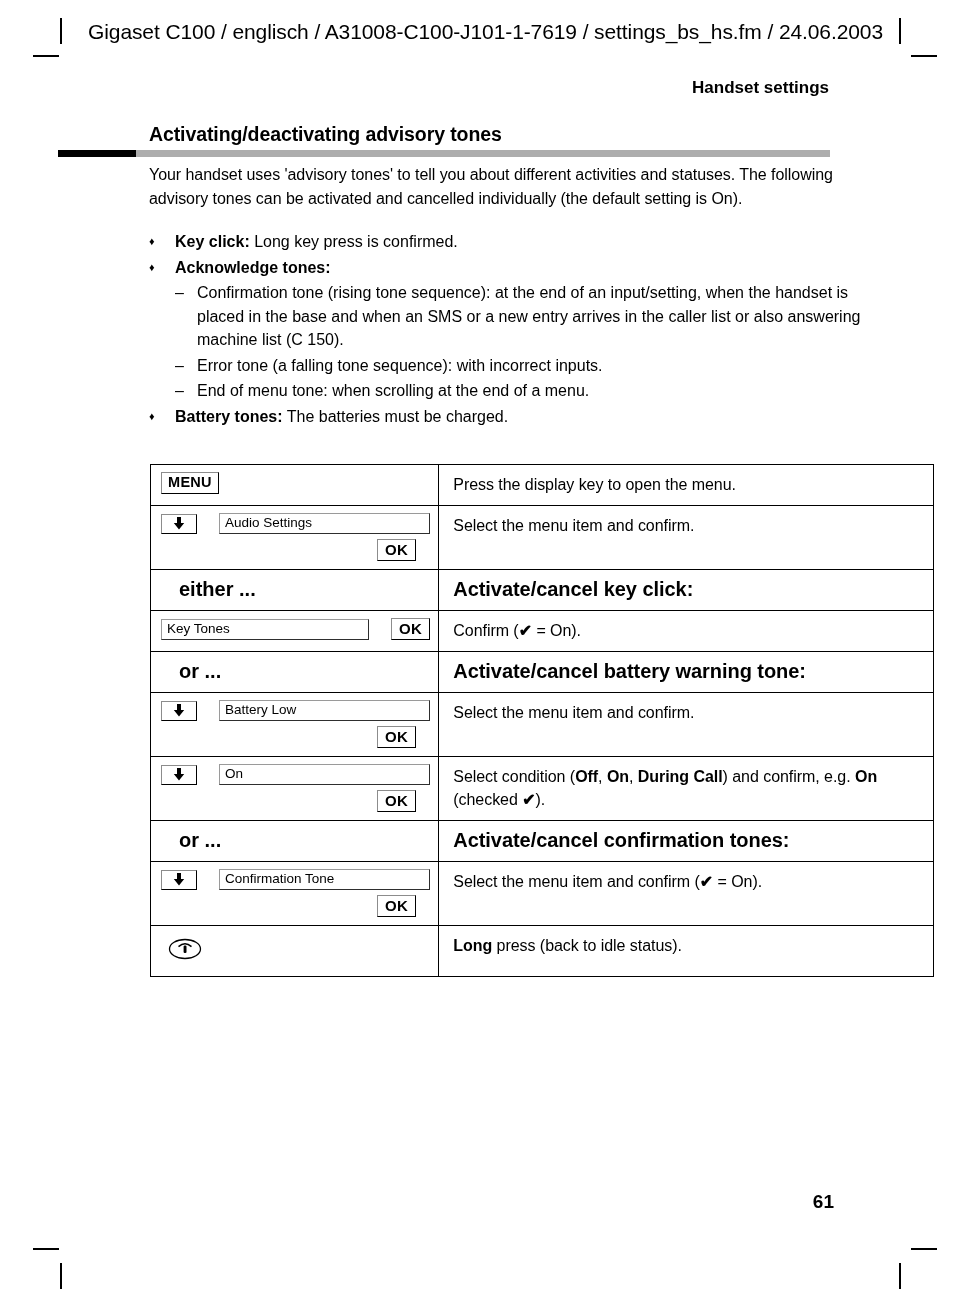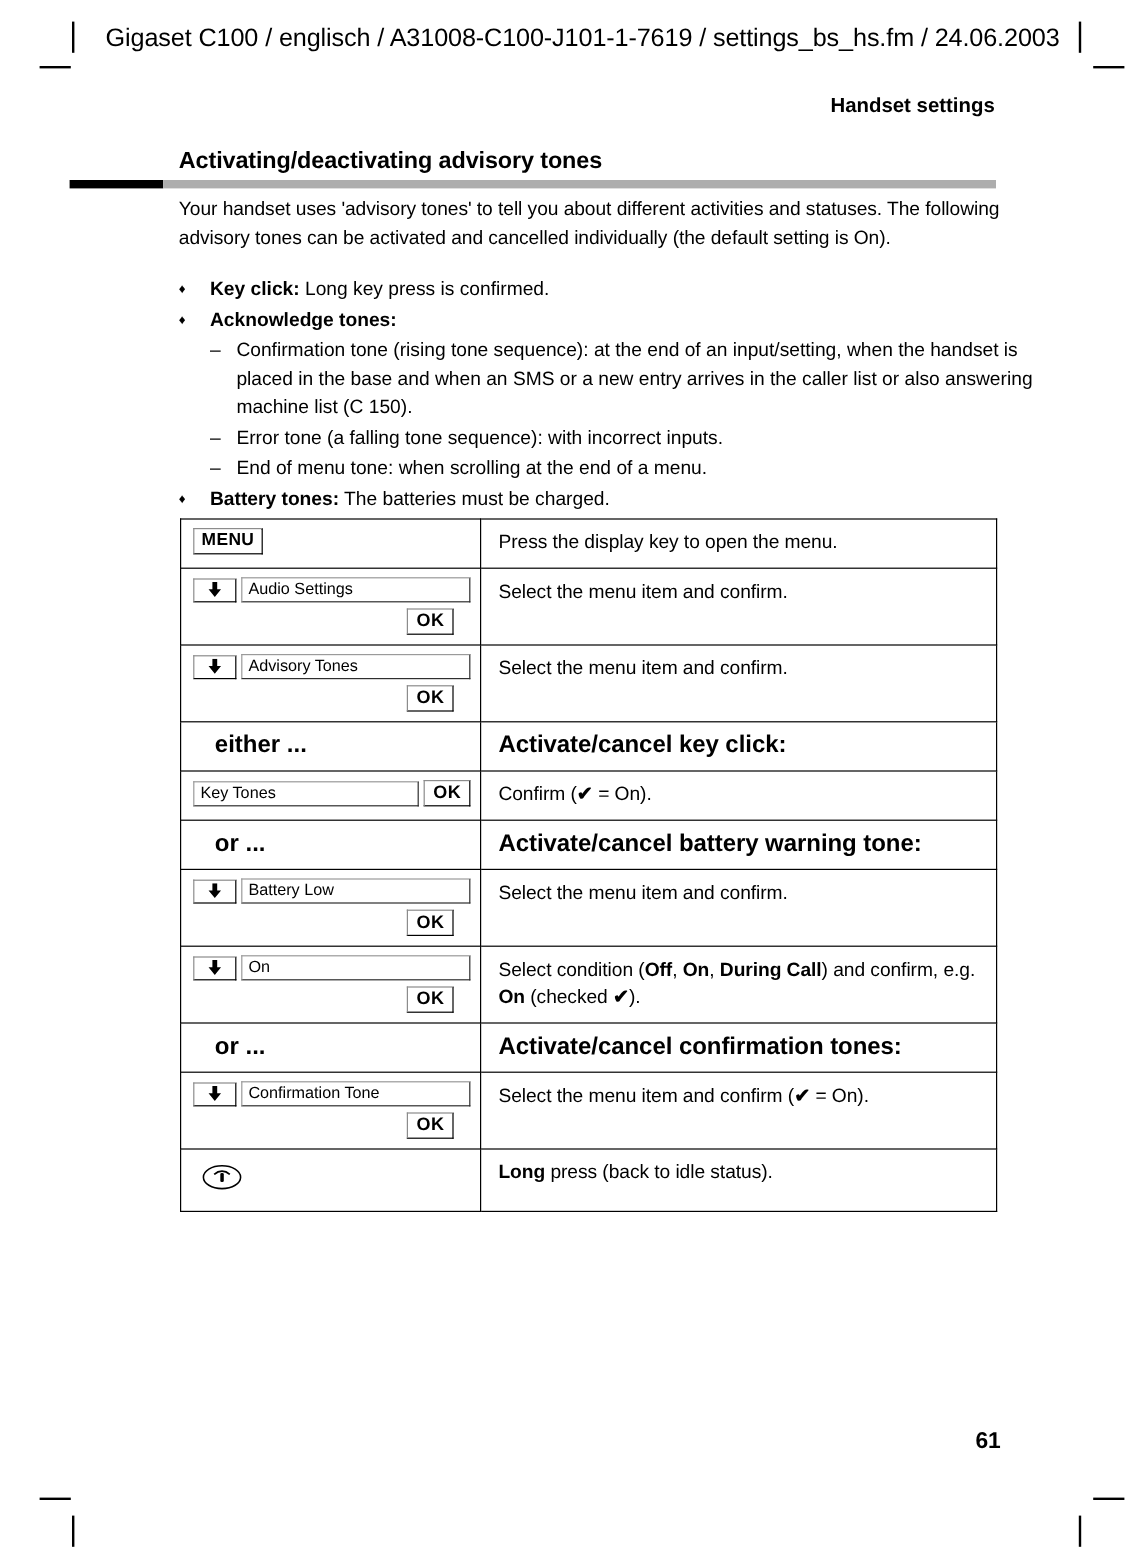--- a/index.html
+++ b/index.html
@@ -104,22 +104,22 @@
   .b-text { flex: 1; }
   .b-row.sub { margin-left: 26px; }
   .b-row.sub .b-mark { width: 22px; flex: 0 0 22px; font-size: 16px; }
   .b-row.sub .b-text { width: 668px; flex: 0 0 668px; }
   b { font-weight: bold; }
 
   
   .proc-table {
     position: absolute;
     left: 150px;
-    top: 432px;
-    width: 681px;
+    top: 464px;
+    width: 784px;
     border-collapse: collapse;
     table-layout: fixed;
   }
   .proc-table td {
     border: 1.3px solid #000000;
     vertical-align: top;
     padding: 0;
   }
   .col-left  { width: 250px; }
   .col-right { width: 429px; }
@@ -139,21 +139,21 @@
     font-size: 20px;
     padding-top: 8px;
     padding-bottom: 9px;
   }
   .cell-left.label-cell { padding-left: 28px; }
 
   
   .widget-row {
     display: flex;
     align-items: center;
-    gap: 4px;
+    gap: 22px;
   }
   .widget-row + .widget-row { margin-top: 5px; }
   .row-right { justify-content: flex-end; padding-right: 14px; }
 
   
   .key-menu {
     display: inline-block;
     border: 1.4px solid #000;
     border-top-color: #8c8c8c;
     border-left-color: #8c8c8c;
@@ -313,40 +313,20 @@
         <div class="widget-row row-right">
           <span class="key-ok">OK</span>
         </div>
       </div>
         </td>
       <td>
           <div class="cell-right">Select the menu item and confirm.</div>
         </td>
     </tr>
 
-    <tr>
-      <td>
-          <div class="cell-left">
-        <div class="widget-row">
-          <span class="key-arrow">
-            <svg width="14" height="13" viewBox="0 0 14 13" aria-hidden="true">
-                  <path d="M5 0h4v6h3.2L7 12.4 1.8 6H5z" fill="#000"></path>
-                </svg>
-          </span>
-          <span class="disp-item">Advisory Tones</span>
-        </div>
-        <div class="widget-row row-right">
-          <span class="key-ok">OK</span>
-        </div>
-      </div>
-        </td>
-      <td>
-          <div class="cell-right">Select the menu item and confirm.</div>
-        </td>
-    </tr>
 
     <tr>
       <td>
           <div class="cell-left label-cell">either ...</div>
         </td>
       <td>
           <div class="cell-right label-cell">Activate/cancel key click:</div>
         </td>
     </tr>
 

